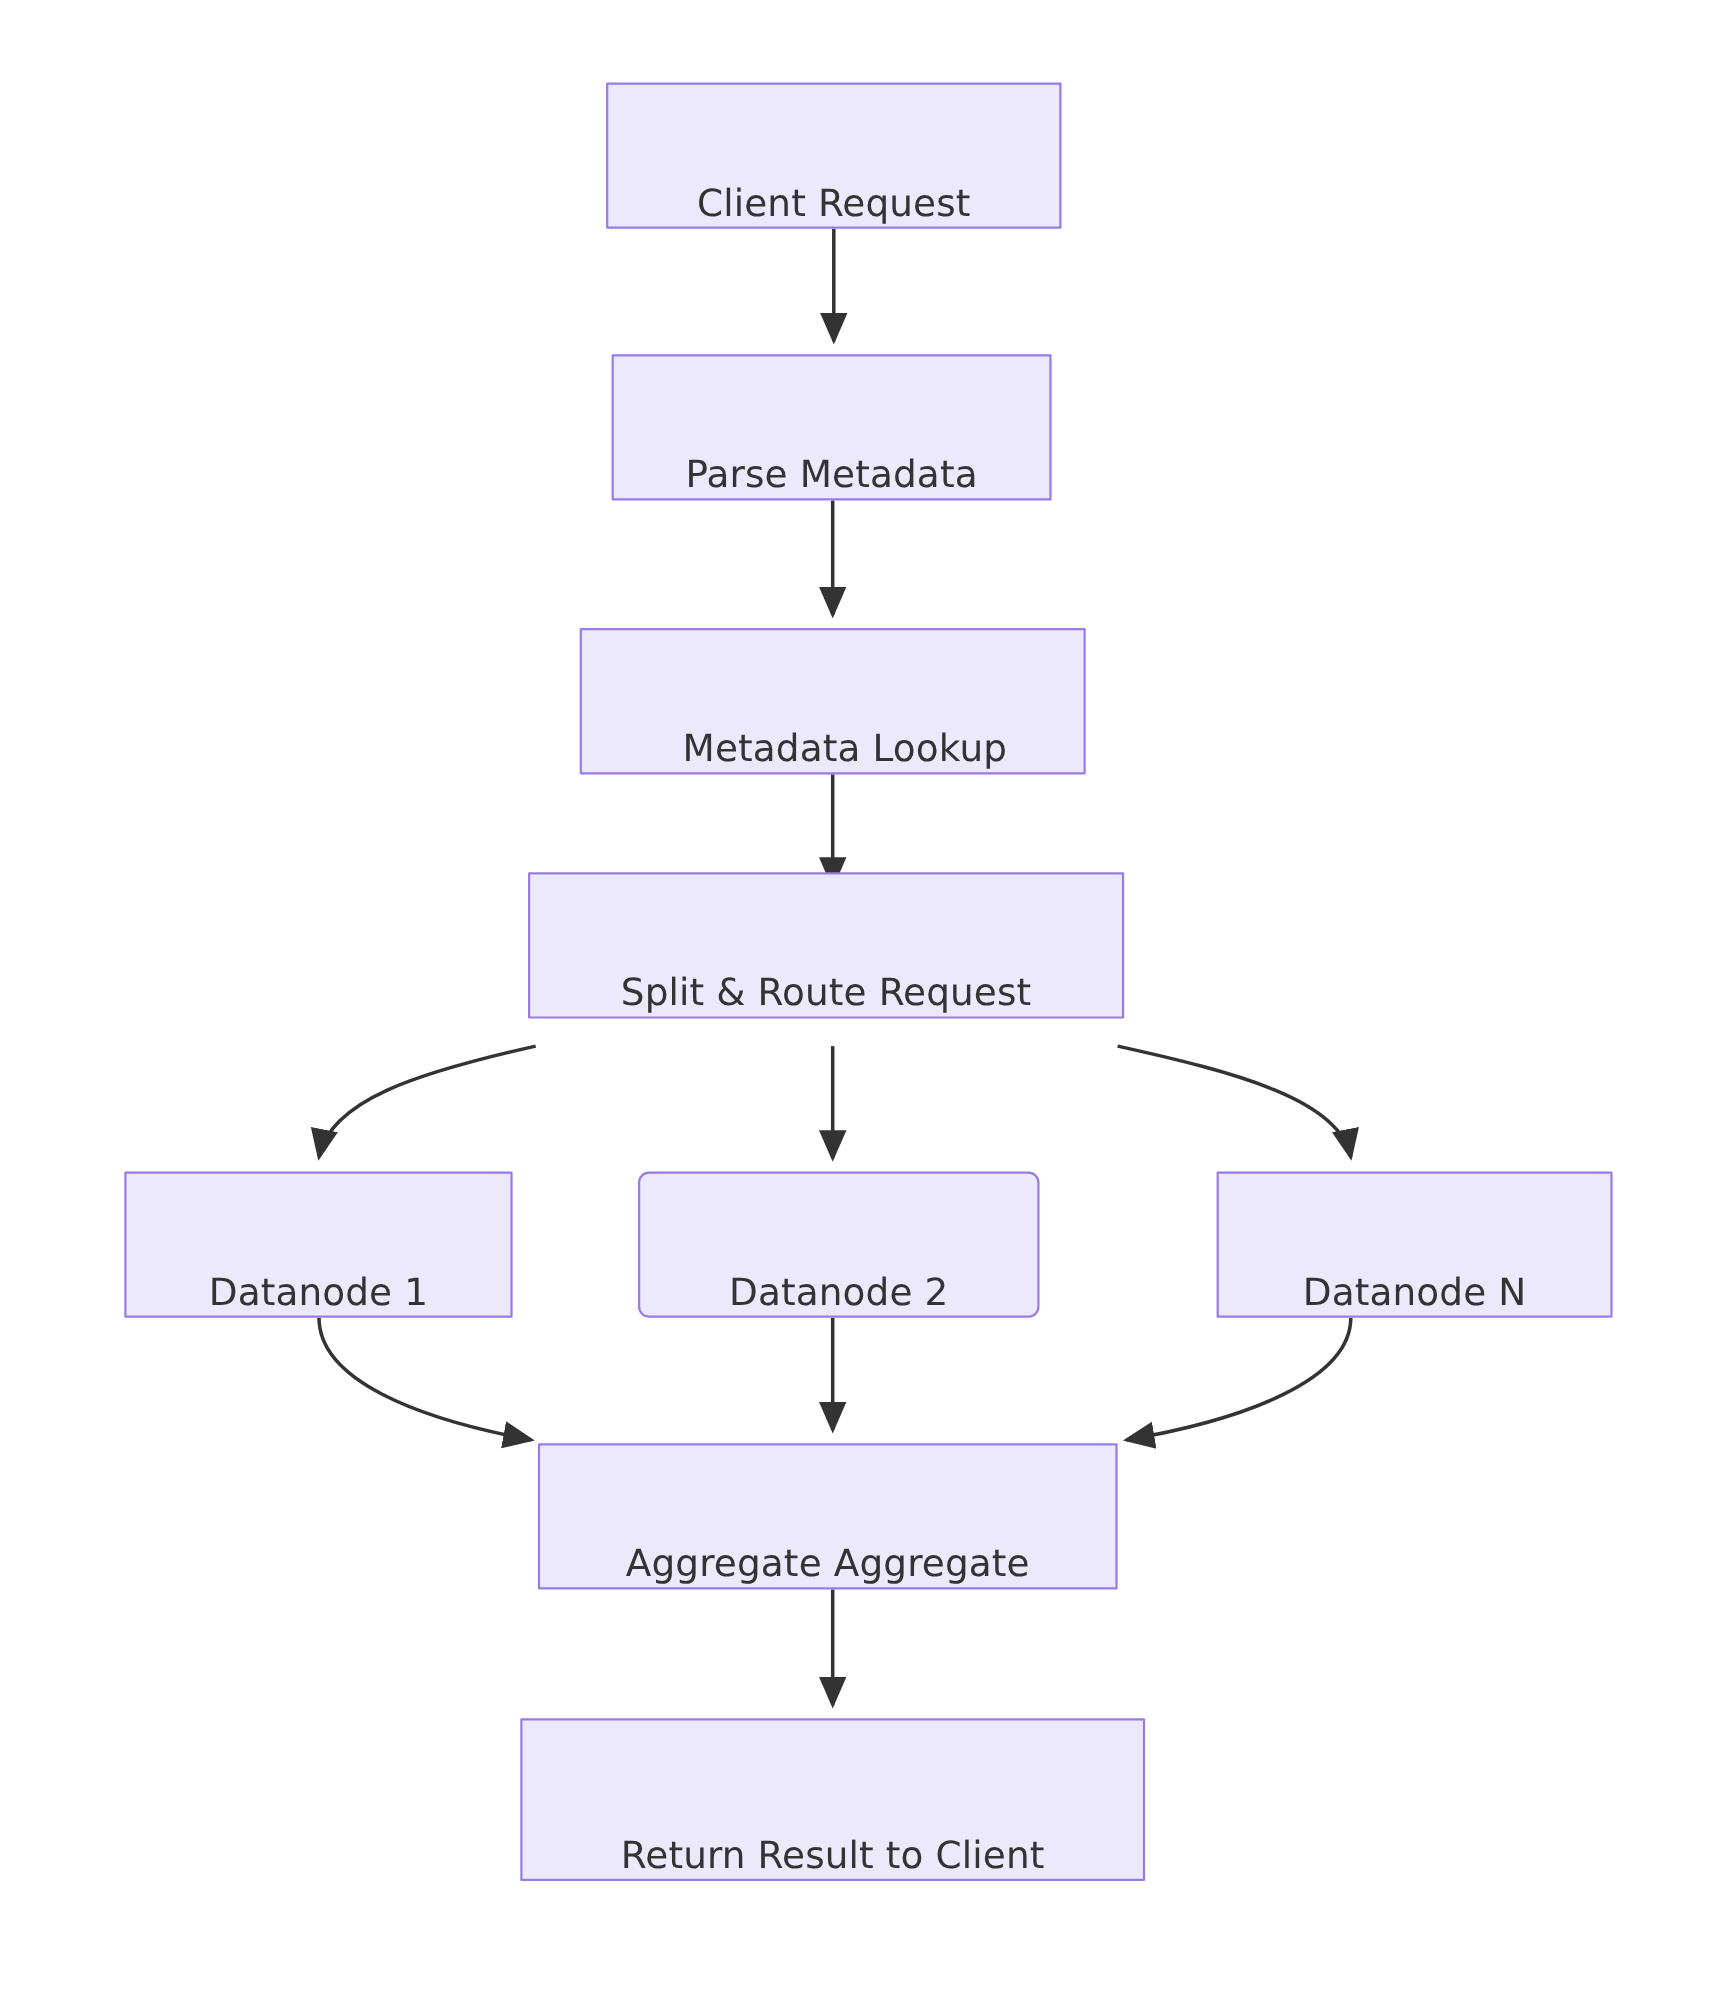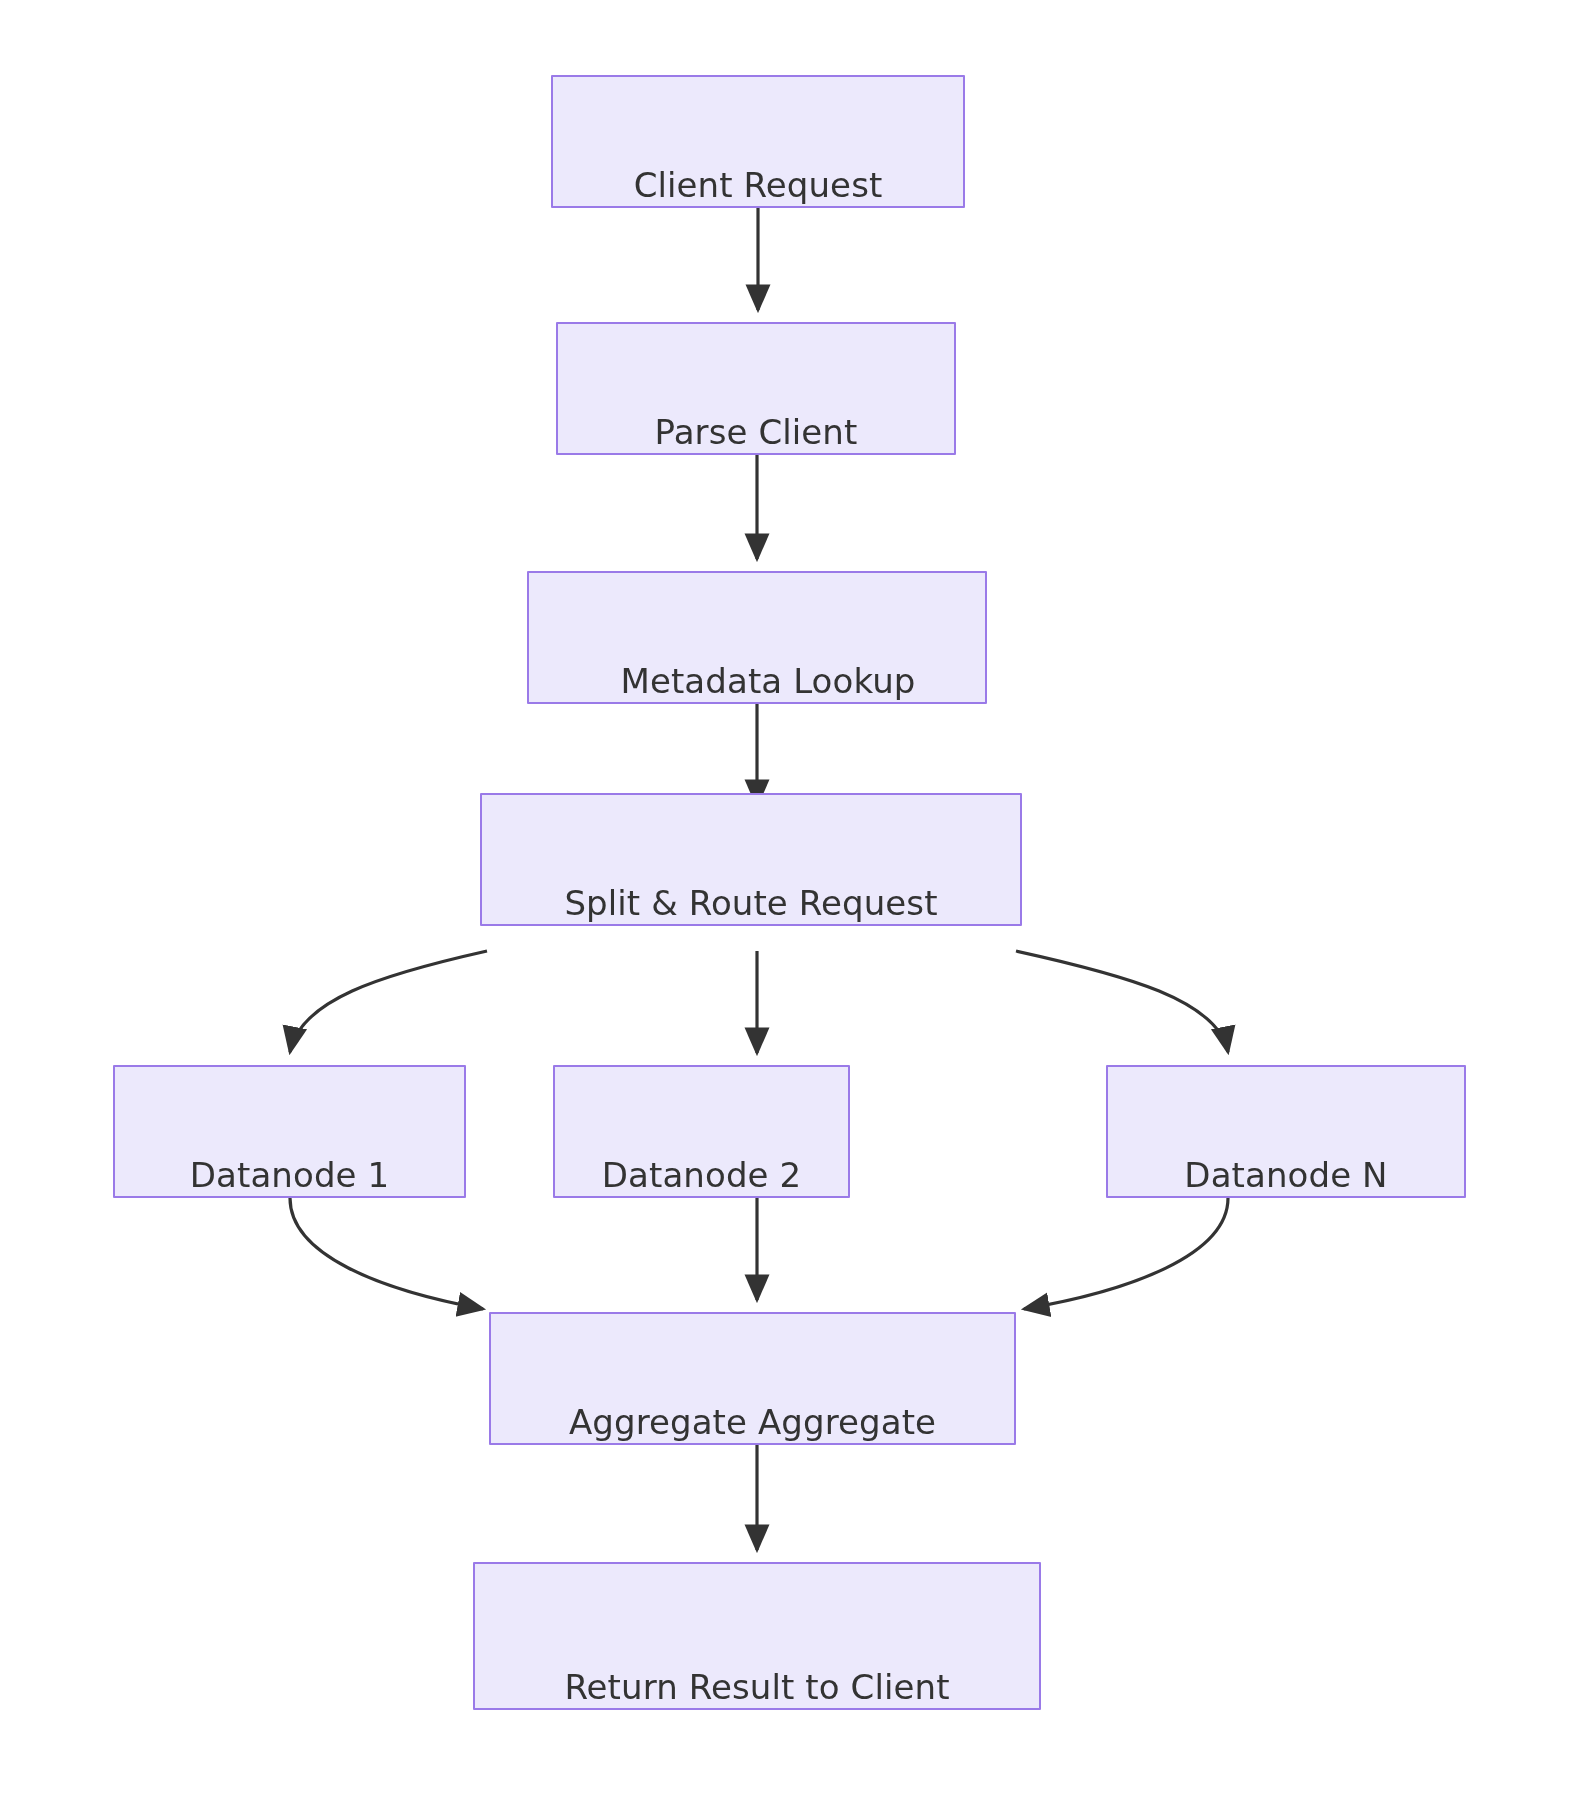--- a/index.html
+++ b/index.html
@@ -79,36 +79,36 @@
     <path d="M 1228 1198 C 1228 1255, 1130 1291, 1024 1309" fill="none" stroke="#333333" stroke-width="3.2" marker-end="url(#arrowhead)"></path>
 
     <path d="M 757 1445 L 757 1550" fill="none" stroke="#333333" stroke-width="3.2" marker-end="url(#arrowhead)"></path>
   </svg>
 
   <div class="node" style="left:551px; top:75px; width:414px; height:133px;">
     <span class="node-label">Client Request</span>
   </div>
 
   <div class="node" style="left:556px; top:322px; width:400px; height:133px;">
-    <span class="node-label">Parse Client</span>
+    <span class="node-label">Parse Metadata</span>
   </div>
 
   <div class="node" style="left:527px; top:571px; width:460px; height:133px;padding-left:22px;">
     <span class="node-label">Metadata Lookup</span>
   </div>
 
   <div class="node" style="left:480px; top:793px; width:542px; height:133px;">
     <span class="node-label">Split &amp; Route Request</span>
   </div>
 
   <div class="node" style="left:113px; top:1065px; width:353px; height:133px;">
     <span class="node-label">Datanode 1</span>
   </div>
 
-  <div class="node" style="left:553px; top:1065px; width:297px; height:133px;">
+  <div class="node" style="left:580px; top:1065px; width:365px; height:133px;border-radius:10px;">
     <span class="node-label">Datanode 2</span>
   </div>
 
   <div class="node" style="left:1106px; top:1065px; width:360px; height:133px;">
     <span class="node-label">Datanode N</span>
   </div>
 
   <div class="node" style="left:489px; top:1312px; width:527px; height:133px;">
     <span class="node-label">Aggregate Aggregate</span>
   </div>

